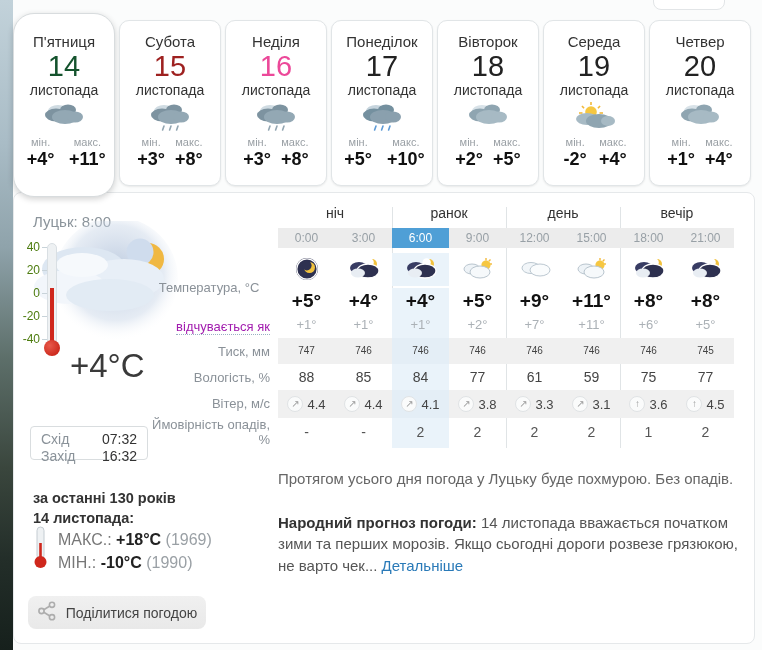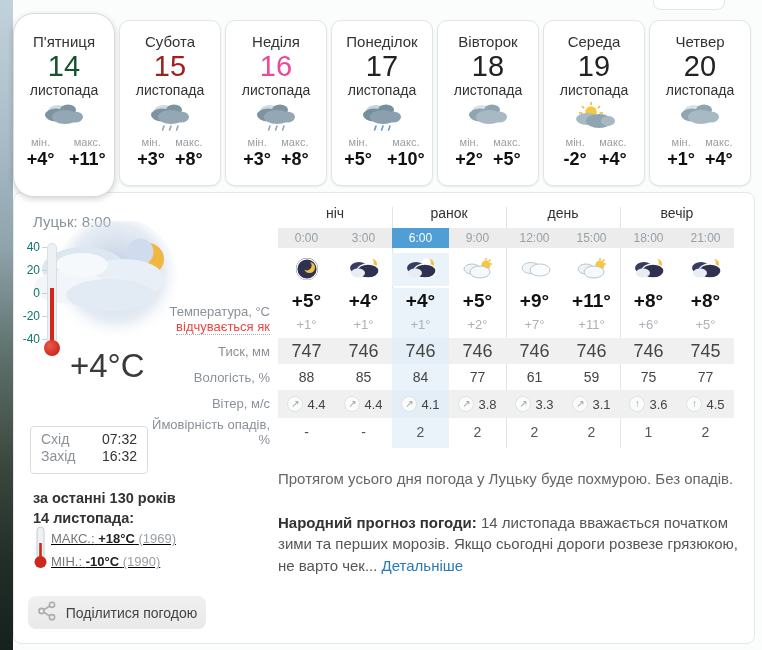--- a/index.html
+++ b/index.html
@@ -28,38 +28,38 @@
   .mm-label { font-size:11px; color:#9aa0a5; }
   .mm-val { font-size:18px; font-weight:bold; color:#111; margin-top:1px; }
 
   
   .panel { position:absolute; left:13px; top:192px; width:742px; height:452px;
     background:#fff; border:1px solid #e5e8ea; border-radius:8px; z-index:1; }
 
   
   .city-time { position:absolute; left:33px; top:213px; font-size:15px; color:#8b949b; z-index:2; }
   .cloud-art { position:absolute; left:24px; top:221px; z-index:2; }
-  .thermo-label { position:absolute; left:10px; width:30px; text-align:right; font-size:12px; color:#0f766e; z-index:3; }
+  .thermo-label { position:absolute; left:10px; width:30px; text-align:right; font-size:12px; color:#4d7c0f; z-index:3; }
   .thermo-tick { position:absolute; left:42px; width:5px; height:1px; background:#c8d3d9; z-index:3; }
   .thermo-tube { position:absolute; left:47px; top:243px; width:10px; height:101px; background:#eef1f3;
     border:1px solid #d9dfe3; border-radius:5px 5px 2px 2px; z-index:3; }
   .thermo-fill { position:absolute; left:50px; top:288px; width:4px; height:58px; background:#cf271c; z-index:4; }
   .thermo-bulb { position:absolute; left:44px; top:340px; width:16px; height:16px; border-radius:50%;
     background:radial-gradient(circle at 35% 35%, #e8594b, #c2170b); z-index:4; }
   .big-temp { position:absolute; left:70px; top:347px; font-size:33px; color:#3a3a3a; z-index:3; }
 
-  .sun-box { position:absolute; left:30px; top:426px; width:118px; height:48px; border:1px solid #d9dddf;
+  .sun-box { position:absolute; left:30px; top:426px; width:118px; height:34px; border:1px solid #d9dddf;
     border-radius:4px; background:#fff; padding:4px 10px; z-index:2; }
   .sun-row { display:flex; justify-content:space-between; font-size:14px; line-height:17px; }
   .sun-lab { color:#8a9299; }
   .sun-val { color:#333; }
 
   .hist-title { position:absolute; left:33px; top:489px; font-size:14.5px; font-weight:bold; color:#333; line-height:1.35; z-index:2; }
   .rec-icon { position:absolute; left:33px; top:525px; z-index:2; }
-  .rec-line { position:absolute; left:51px; font-size:13px; z-index:2;text-decoration:underline; }
+  .rec-line { position:absolute; left:58px; font-size:16px; z-index:2; }
   .rec-lab { color:#777; }
   .rec-val { font-weight:bold; color:#222; }
   .rec-year { color:#9aa0a5; }
 
   .share-btn { position:absolute; left:28px; top:596px; width:178px; height:33px;
     background:linear-gradient(#f0f0f0,#e9e9e9); border-radius:8px; display:flex; align-items:center;
     justify-content:center; gap:9px; font-size:14px; color:#444; cursor:pointer; z-index:2; }
 
   
   .tbl { position:absolute; left:278px; top:205px; width:456px; height:243px; z-index:2; }
@@ -70,35 +70,35 @@
   .r-times { top:23px; height:20px; }
   .r-times .cell { line-height:20px; font-size:12px; color:#98a0a6; background:#ececec; cursor:pointer; }
   .r-times .cell.sel { background:#4f9fd6; color:#fff; }
   .r-icons { top:46px; height:37px; align-items:center; }
   .r-icons .cell { padding-top:3px; }
   .r-temp { top:83px; height:26px; }
   .r-temp .cell { font-size:19px; font-weight:bold; color:#111; line-height:26px; }
   .r-feels { top:109px; height:24px; }
   .r-feels .cell { font-size:13px; color:#abb1b6; line-height:22px; }
   .r-press { top:133px; height:26px; }
-  .r-press .cell { font-size:18px; color:#444; line-height:26px; background:#f0f0f0; }
+  .r-press .cell { font-size:10px; color:#444; line-height:26px; background:#f0f0f0; }
   .r-hum { top:159px; height:26px; }
   .r-hum .cell { font-size:14px; color:#444; line-height:26px; }
   .r-wind { top:185px; height:28px; }
   .r-wind .cell { background:#f0f0f0; display:flex; align-items:center; justify-content:center; gap:4px; }
   .r-prec { top:213px; height:30px; }
   .r-prec .cell { font-size:14px; color:#555; line-height:28px; }
   .cell.hl { background:#eaf3fa; }
   .r-press .cell.hl, .r-wind .cell.hl { background:#e4eef6; }
   .wcircle { width:16px; height:16px; border-radius:50%; background:#fafbfb; border:1px solid #e0e3e5;
     font-size:10px; line-height:14px; color:#999; display:inline-block; text-align:center; }
   .wval { font-size:13px; color:#444; }
 
   .rowlab { position:absolute; left:148px; width:122px; text-align:right; font-size:13px; color:#8a9198; z-index:2; }
-  .feels-link { color:#ef4444; border-bottom:1px dotted #9ab0c2; cursor:pointer; }
+  .feels-link { color:#a21caf; border-bottom:1px dotted #9ab0c2; cursor:pointer; }
 
   
   .summary { position:absolute; left:278px; top:470px; width:462px; font-size:15px; color:#666; z-index:2; }
   .folk { position:absolute; left:278px; top:512px; width:460px; font-size:15px; color:#555; line-height:1.42; z-index:2; }
   .folk b { color:#333; }
   .folk a { color:#2a7ab8; text-decoration:none; cursor:pointer; }
 </style>
 </head>
 <body>
 
@@ -330,21 +330,21 @@
             <circle cx="4.5" cy="10" r="2.6"></circle>
             <circle cx="15" cy="3.8" r="2.6"></circle>
             <circle cx="15" cy="16.2" r="2.6"></circle>
             <line x1="6.8" y1="8.8" x2="12.8" y2="5"></line>
             <line x1="6.8" y1="11.2" x2="12.8" y2="15"></line>
           </g>
         </svg></span>
     <span>Поділитися погодою</span>
   </div>
 
-  <div class="rowlab" style="top:304px;">Температура, °C</div>
+  <div class="rowlab" style="top:280px;text-align:center;">Температура, °C</div>
   <div class="rowlab" style="top:319px;"><span class="feels-link">відчувається як</span></div>
   <div class="rowlab" style="top:344px;">Тиск, мм</div>
   <div class="rowlab" style="top:370px;">Вологість, %</div>
   <div class="rowlab" style="top:396px;">Вітер, м/с</div>
   <div class="rowlab" style="top:418px; line-height:1.15;">Ймовірність опадів, %</div>
 
   <div class="tbl" id="tbl">
       <div class="sep" style="left: 114px;"></div>
       <div class="sep" style="left: 228px;"></div>
       <div class="sep" style="left: 342px;"></div>

